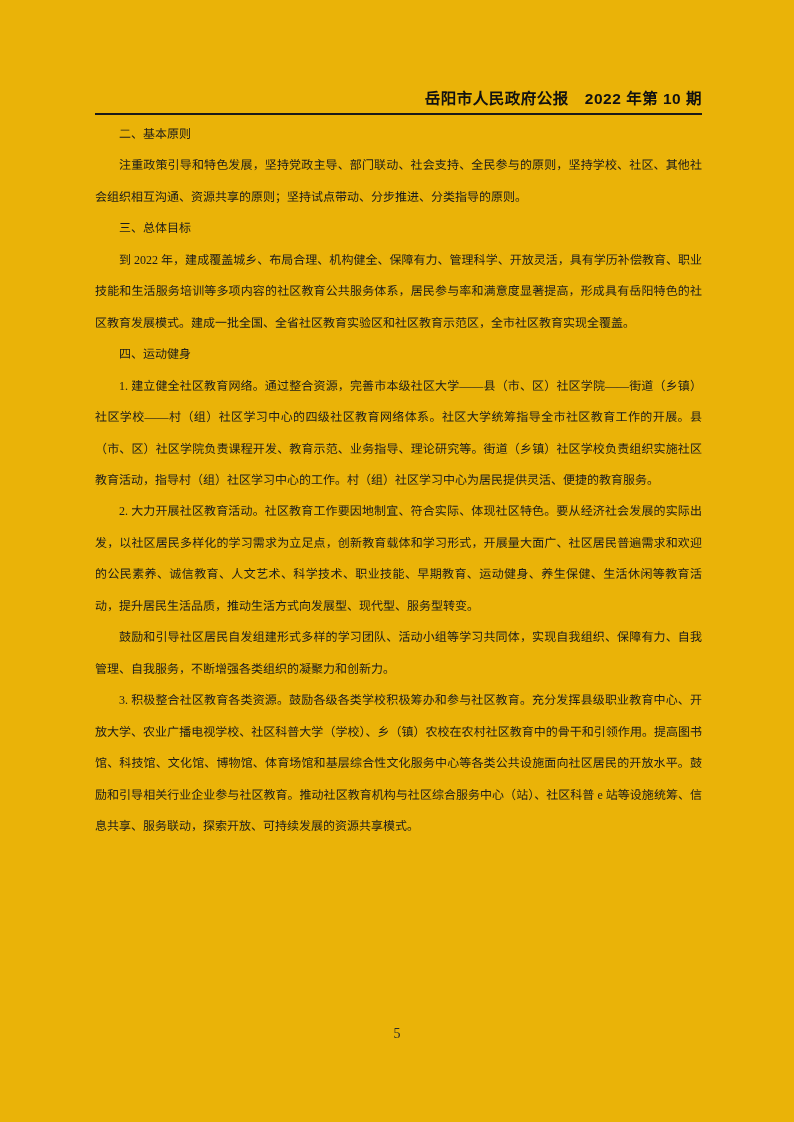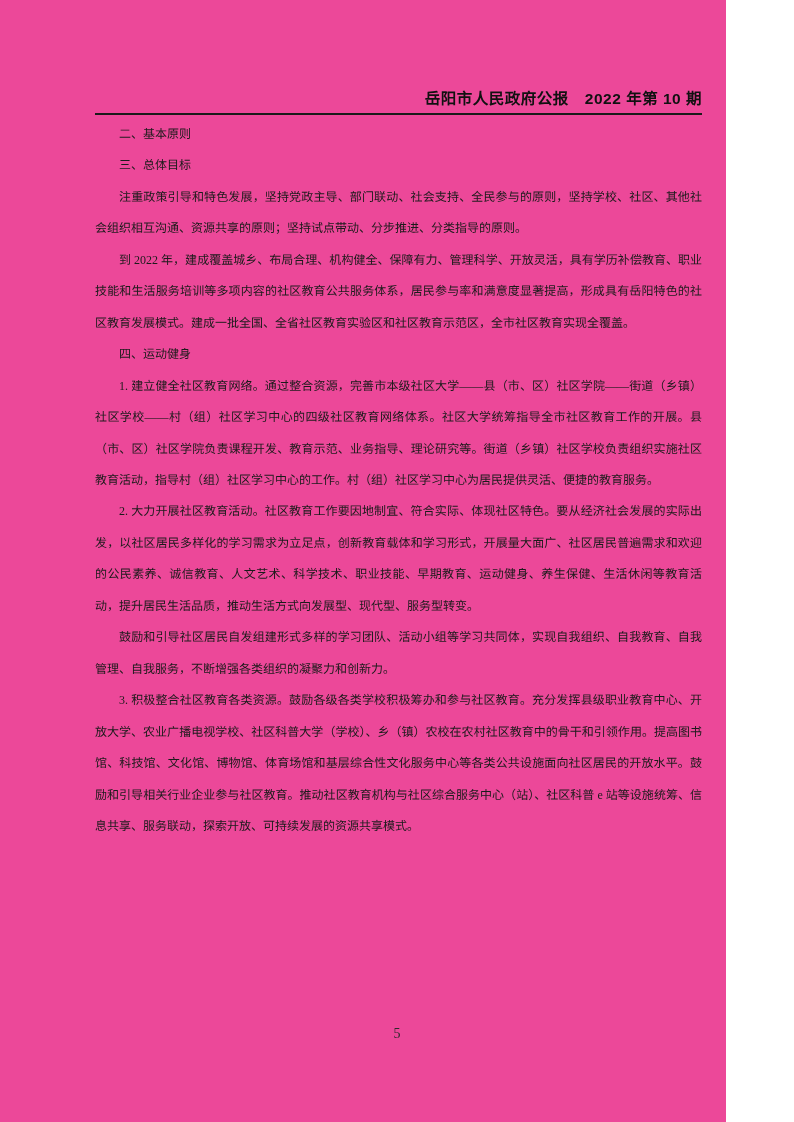--- a/index.html
+++ b/index.html
@@ -3,23 +3,23 @@
 <meta charset="utf-8">
 <style>
   * { margin: 0; padding: 0; box-sizing: border-box; }
 
   html, body {
     background: #ffffff;
   }
 
   .page {
     position: relative;
-    width: 726px;
+    width: 794px;
     height: 1122px;
-    background: #ec4899;
+    background: #eab308;
     color: #1b1b1b;
     font-family: "Liberation Serif", serif;
     overflow: hidden;
   }
 
   .content {
     position: absolute;
     left: 95px;
     top: 90px;
     width: 607px;
@@ -68,27 +68,27 @@
 <div class="page">
 
   <div class="content">
 
     <div class="running-header">
       <span>岳阳市人民政府公报　2022 年第 10 期</span>
     </div>
 
     <div class="doc-body" id="paragraphs">
         <p>二、基本原则</p>
+        <p>注重政策引导和特色发展，坚持党政主导、部门联动、社会支持、全民参与的原则，坚持学校、社区、其他社会组织相互沟通、资源共享的原则；坚持试点带动、分步推进、分类指导的原则。</p>
         <p>三、总体目标</p>
-        <p>注重政策引导和特色发展，坚持党政主导、部门联动、社会支持、全民参与的原则，坚持学校、社区、其他社会组织相互沟通、资源共享的原则；坚持试点带动、分步推进、分类指导的原则。</p>
         <p>到 2022 年，建成覆盖城乡、布局合理、机构健全、保障有力、管理科学、开放灵活，具有学历补偿教育、职业技能和生活服务培训等多项内容的社区教育公共服务体系，居民参与率和满意度显著提高，形成具有岳阳特色的社区教育发展模式。建成一批全国、全省社区教育实验区和社区教育示范区，全市社区教育实现全覆盖。</p>
         <p>四、运动健身</p>
         <p>1. 建立健全社区教育网络。通过整合资源，完善市本级社区大学——县（市、区）社区学院——街道（乡镇）社区学校——村（组）社区学习中心的四级社区教育网络体系。社区大学统筹指导全市社区教育工作的开展。县（市、区）社区学院负责课程开发、教育示范、业务指导、理论研究等。街道（乡镇）社区学校负责组织实施社区教育活动，指导村（组）社区学习中心的工作。村（组）社区学习中心为居民提供灵活、便捷的教育服务。</p>
         <p>2. 大力开展社区教育活动。社区教育工作要因地制宜、符合实际、体现社区特色。要从经济社会发展的实际出发，以社区居民多样化的学习需求为立足点，创新教育载体和学习形式，开展量大面广、社区居民普遍需求和欢迎的公民素养、诚信教育、人文艺术、科学技术、职业技能、早期教育、运动健身、养生保健、生活休闲等教育活动，提升居民生活品质，推动生活方式向发展型、现代型、服务型转变。</p>
-        <p>鼓励和引导社区居民自发组建形式多样的学习团队、活动小组等学习共同体，实现自我组织、自我教育、自我管理、自我服务，不断增强各类组织的凝聚力和创新力。</p>
+        <p>鼓励和引导社区居民自发组建形式多样的学习团队、活动小组等学习共同体，实现自我组织、保障有力、自我管理、自我服务，不断增强各类组织的凝聚力和创新力。</p>
         <p>3. 积极整合社区教育各类资源。鼓励各级各类学校积极筹办和参与社区教育。充分发挥县级职业教育中心、开放大学、农业广播电视学校、社区科普大学（学校）、乡（镇）农校在农村社区教育中的骨干和引领作用。提高图书馆、科技馆、文化馆、博物馆、体育场馆和基层综合性文化服务中心等各类公共设施面向社区居民的开放水平。鼓励和引导相关行业企业参与社区教育。推动社区教育机构与社区综合服务中心（站）、社区科普 e 站等设施统筹、信息共享、服务联动，探索开放、可持续发展的资源共享模式。</p>
       </div>
 
   </div>
 
   <div class="page-number">5</div>
 
 </div>
 
 </body></html>

